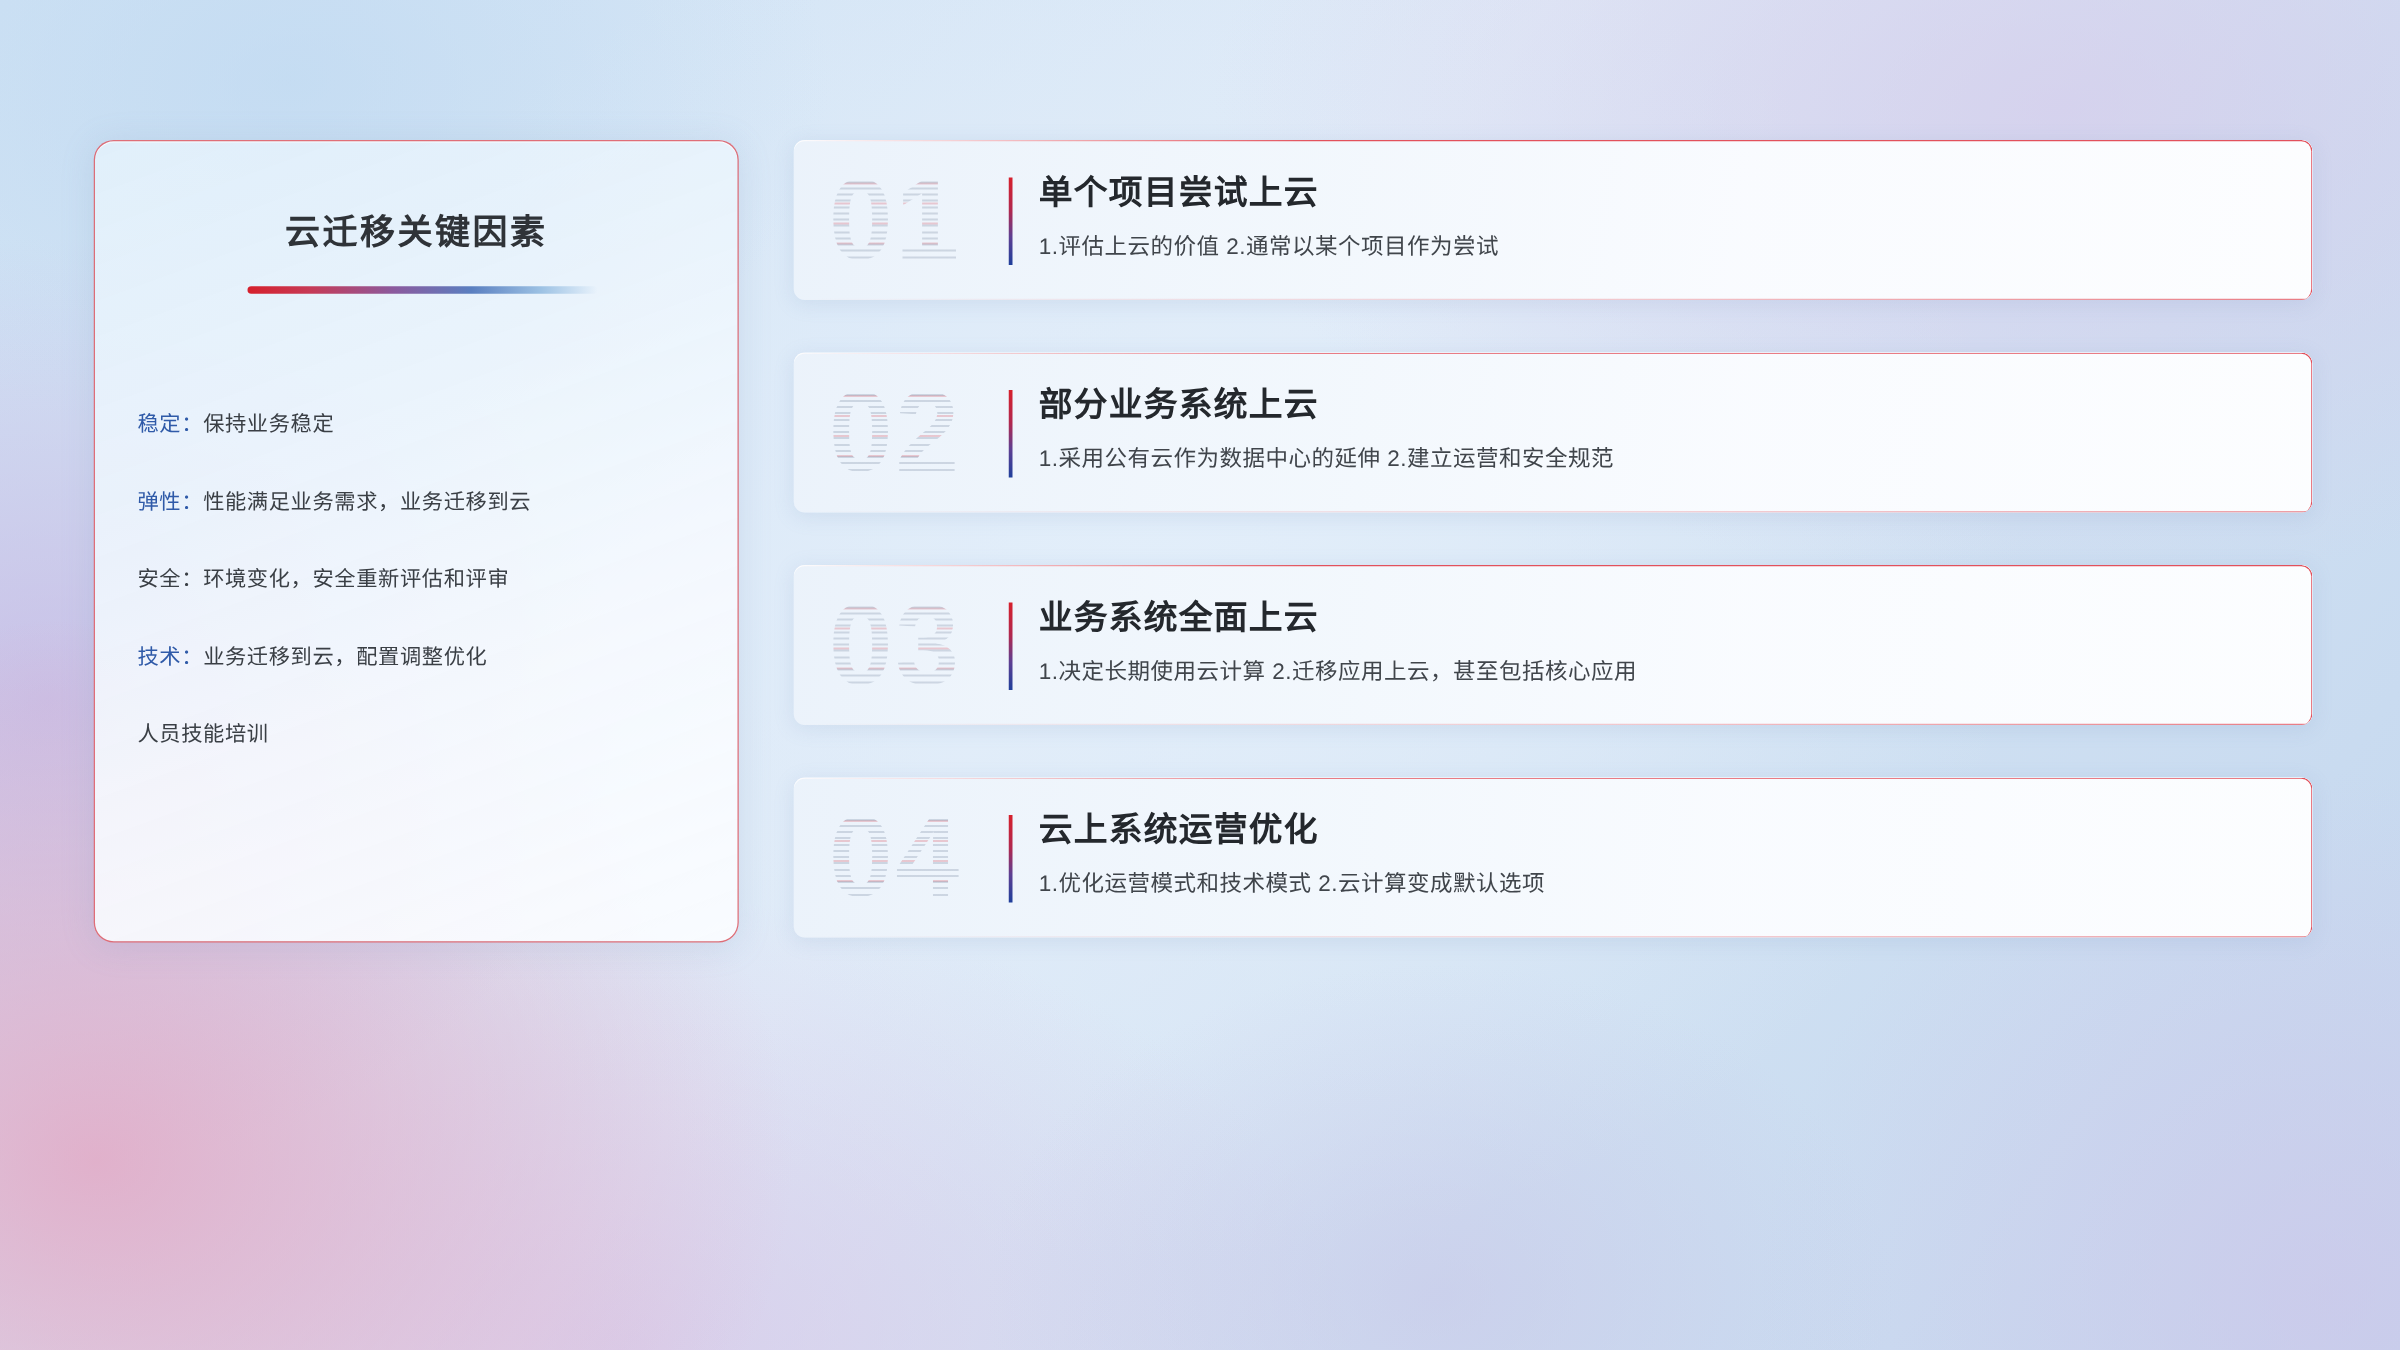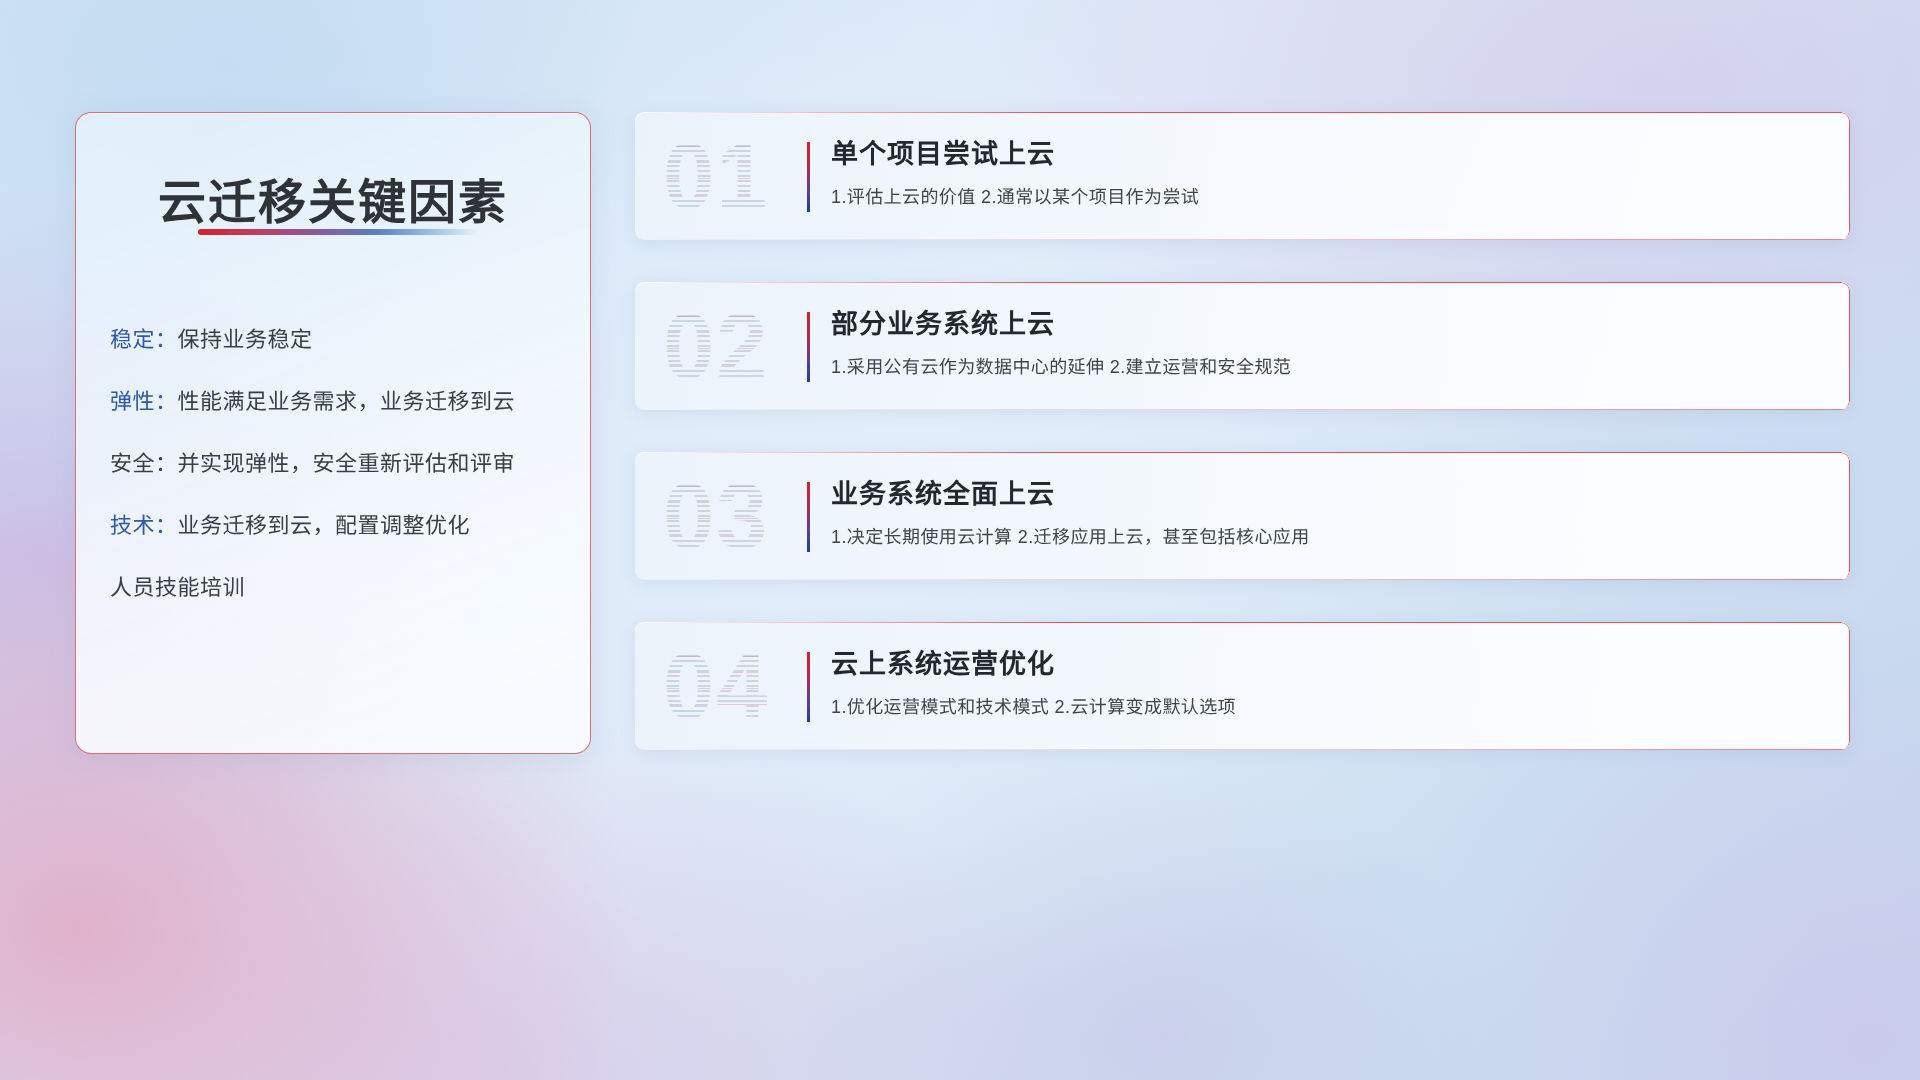--- a/index.html
+++ b/index.html
@@ -42,36 +42,36 @@
       linear-gradient(160deg, rgba(226,240,251,0.92) 0%, rgba(238,246,253,0.88) 38%,
                       rgba(247,250,254,0.90) 66%, rgba(250,252,255,0.94) 100%);
     border:1.4px solid rgba(219,86,96,0.85);
     box-shadow:0 3px 26px rgba(120,150,190,0.18), inset 0 1px 0 rgba(255,255,255,0.7);
     overflow:hidden;
   }
 
   #panel-title {
     position:absolute; left:0; right:0; top:50px;
     text-align:center;
-    font-size:48px; font-weight:700; letter-spacing:2px;
+    font-size:28px; font-weight:700; letter-spacing:2px;
     color:#2f3338;
     white-space:nowrap;
   }
 
   #title-rule {
     position:absolute; left:122px; top:116px;
     width:280px; height:6px; border-radius:3px;
     background:linear-gradient(90deg,#d6202c 0%,#c63a56 18%,#8a5a9e 42%,#5a7fc0 64%,#9dc2e4 84%,rgba(200,224,244,0) 100%);
   }
 
   #factor-list {
     position:absolute; left:34px; top:196px; right:18px;
   }
   .factor-row {
-    font-size:22px;
+    font-size:17px;
     line-height:62px;
     color:#3a3f45;
     white-space:nowrap;
     letter-spacing:0.5px;
   }
   .factor-label       { color:#3a3f45; }
   .factor-label.blue  { color:#2f5aa8; }
 
   
   #cards { position:absolute; left:635px; top:112px; width:1215px; }
@@ -169,21 +169,21 @@
   <div id="left-panel">
 
     <div id="panel-title">云迁移关键因素</div>
 
     <div id="title-rule"></div>
 
     <div id="factor-list">
 
     <div class="factor-row"><span class="factor-label blue">稳定：</span><span class="factor-text">保持业务稳定</span></div>
         <div class="factor-row"><span class="factor-label blue">弹性：</span><span class="factor-text">性能满足业务需求，业务迁移到云</span></div>
-        <div class="factor-row"><span class="factor-label">安全：</span><span class="factor-text">并实现弹性，安全重新评估和评审</span></div>
+        <div class="factor-row"><span class="factor-label">安全：</span><span class="factor-text">环境变化，安全重新评估和评审</span></div>
         <div class="factor-row"><span class="factor-label blue">技术：</span><span class="factor-text">业务迁移到云，配置调整优化</span></div>
         <div class="factor-row"><span class="factor-text">人员技能培训</span></div>
       </div>
   </div>
 
   <div id="cards">
 
   <div class="card">
         <div class="card-num-tint">01</div>
         <div class="card-num">01</div>

